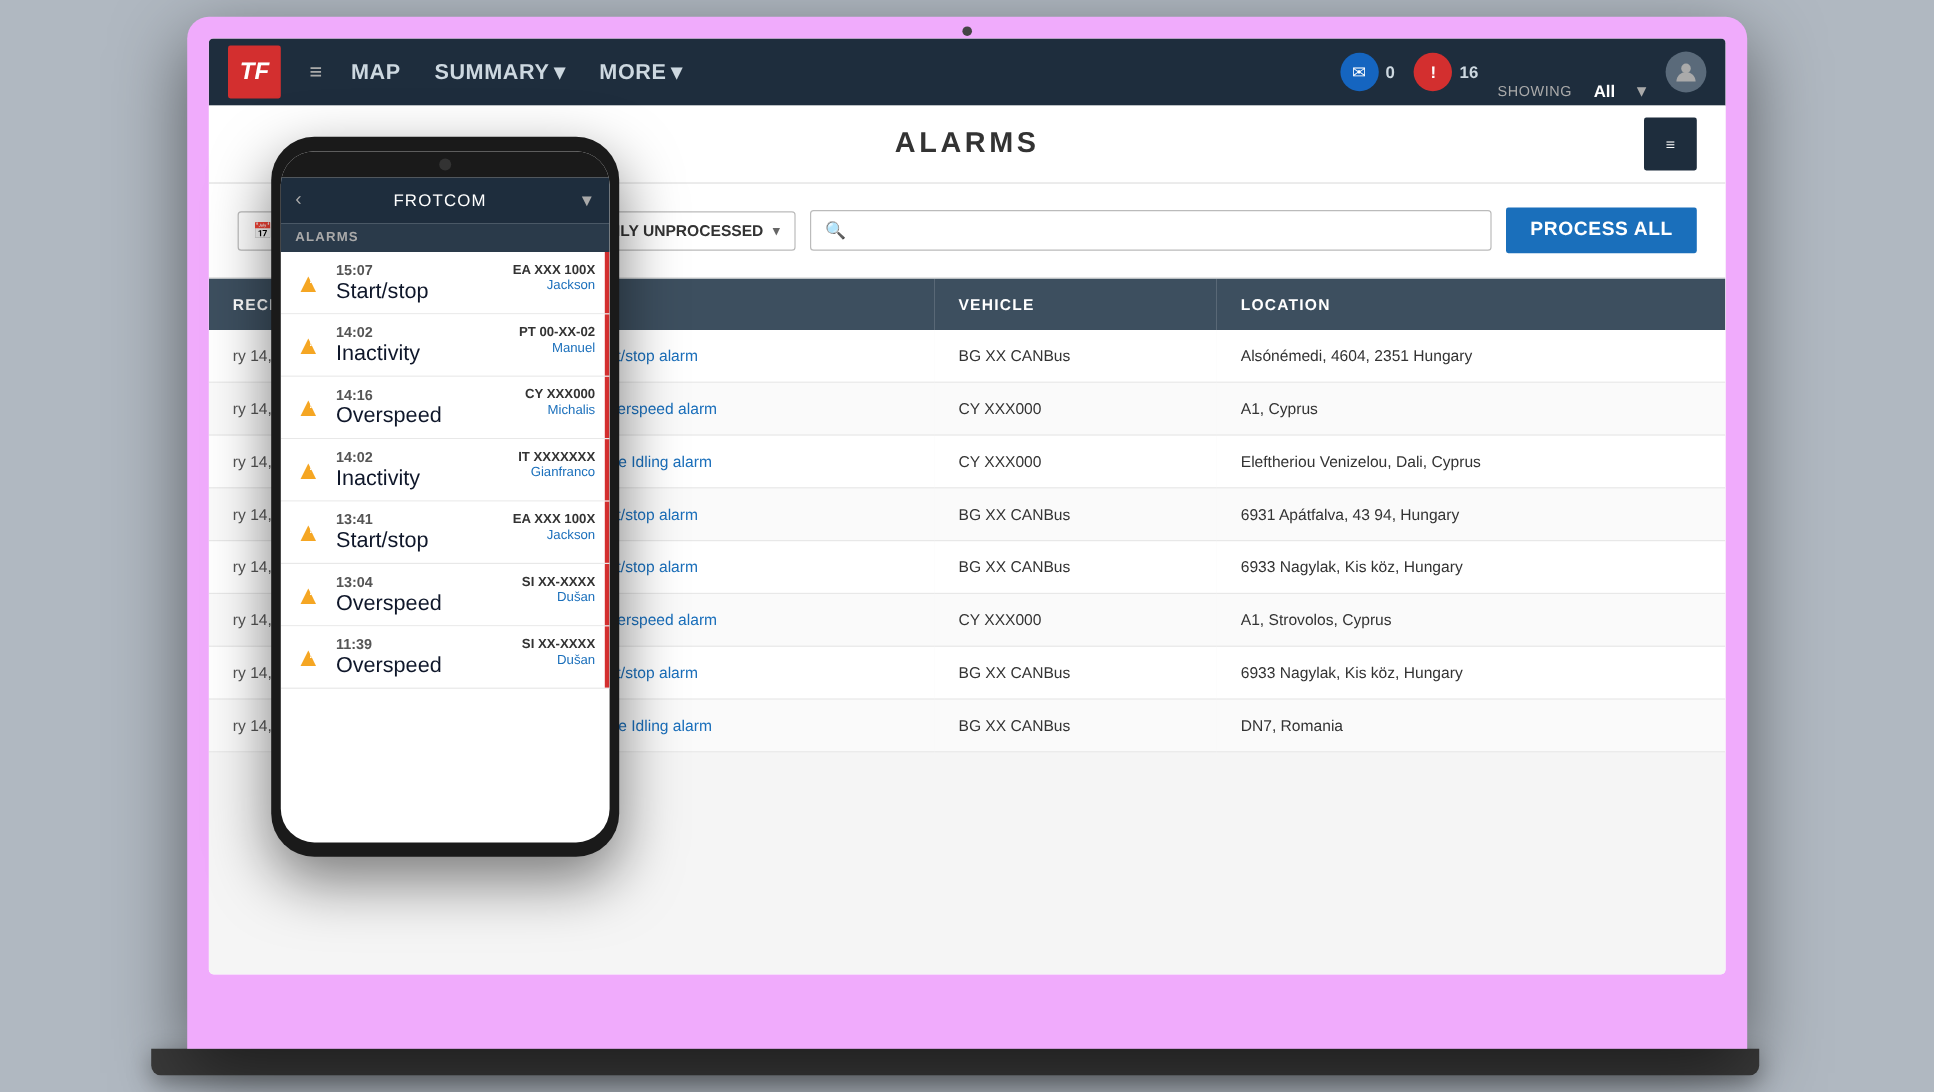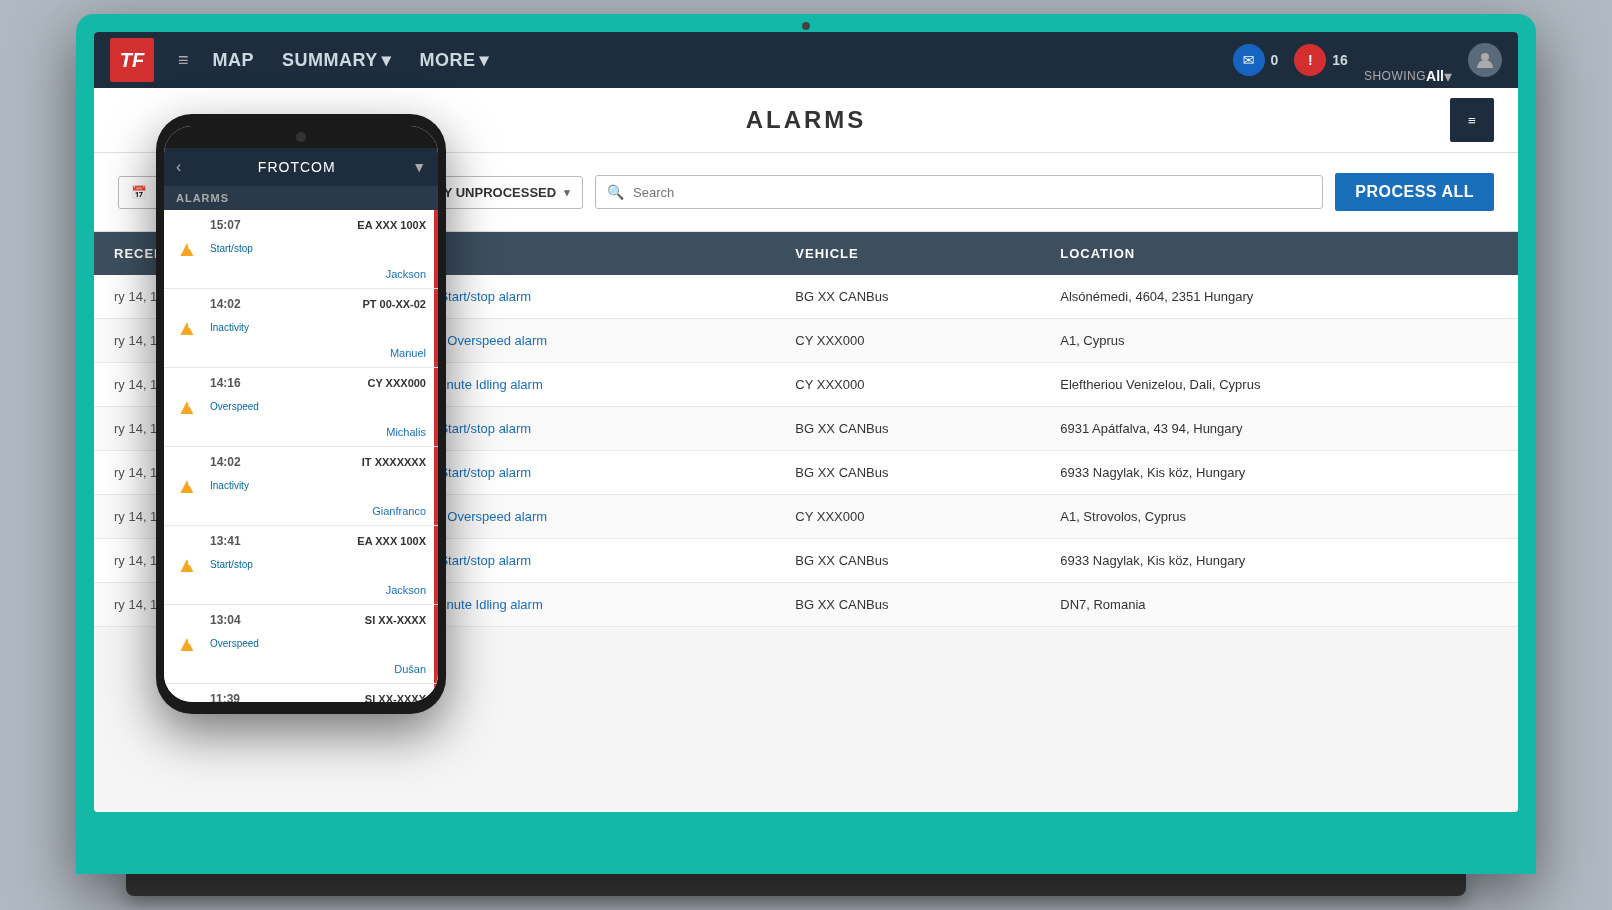--- a/index.html
+++ b/index.html
@@ -10,23 +10,23 @@
       height: 910px;
       overflow: hidden;
       display: flex;
       align-items: center;
       justify-content: center;
     }
 
     
     .laptop-frame {
       position: relative;
-      width: 1460px;
+      width: 1300px;
       height: 860px;
-      background: #14b8a6;
+      background: #f0abfc;
       border-radius: 18px 18px 0 0;
       padding: 18px 18px 0 18px;
       box-shadow: 0 20px 60px rgba(0,0,0,0.5);
     }
 
     .laptop-screen {
       width: 100%;
       height: 780px;
       background: #fff;
       border-radius: 4px;
@@ -148,21 +148,21 @@
 
     .badge-count {
       color: #cdd8e0;
       font-size: 14px;
       font-weight: 600;
     }
 
     .nav-showing {
       display: flex;
       align-items: center;
-      gap: 0;
+      gap: 18px;
       margin-top: 32px;
     }
 
     .nav-showing-label {
       color: #aaa;
       font-size: 12px;
       letter-spacing: 0.5px;
       text-transform: uppercase;
     }
 
@@ -489,31 +489,29 @@
     }
 
     .phone-alarm-vehicle {
       font-size: 11px;
       color: #333;
       font-weight: 600;
       text-align: right;
     }
 
     .phone-alarm-type {
-      font-size: 10px;
-      color: #0369a1;
+      font-size: 18px;
+      color: #0f172a;
       font-weight: 500;
-      margin-top: 11px;
     }
 
     .phone-alarm-driver {
       font-size: 11px;
       color: #1a6fbb;
       text-align: center;
-      margin-top: 36px;
     }
 
     .phone-alarm-bottom {
       display: flex;
       justify-content: space-between;
     }
 
     
     .table-container::-webkit-scrollbar {
       width: 10px;
@@ -739,21 +737,20 @@
             <span class="chevron">▾</span>
           </div>
 
           <div class="filter-select">
             <span>ONLY UNPROCESSED</span>
             <span class="chevron">▾</span>
           </div>
 
           <div class="search-box">
             <span class="search-icon">🔍</span>
-            <input type="text" placeholder="Search" style="">
           </div>
 
           <button class="process-all-btn">
             <span>PROCESS ALL</span>
           </button>
         </div>
 
         <div class="table-container">
           <table>
             <thead>

